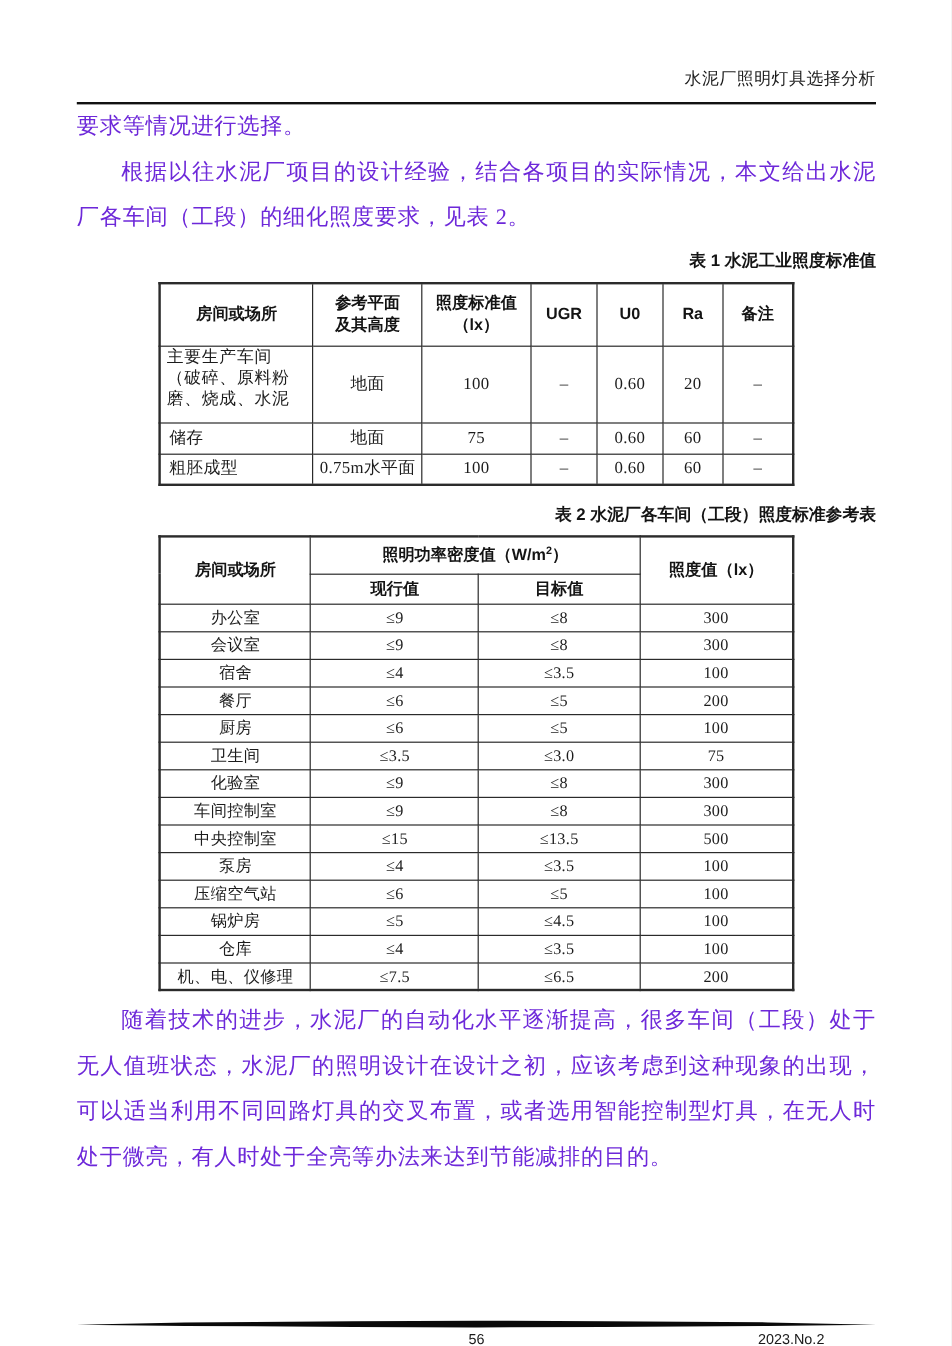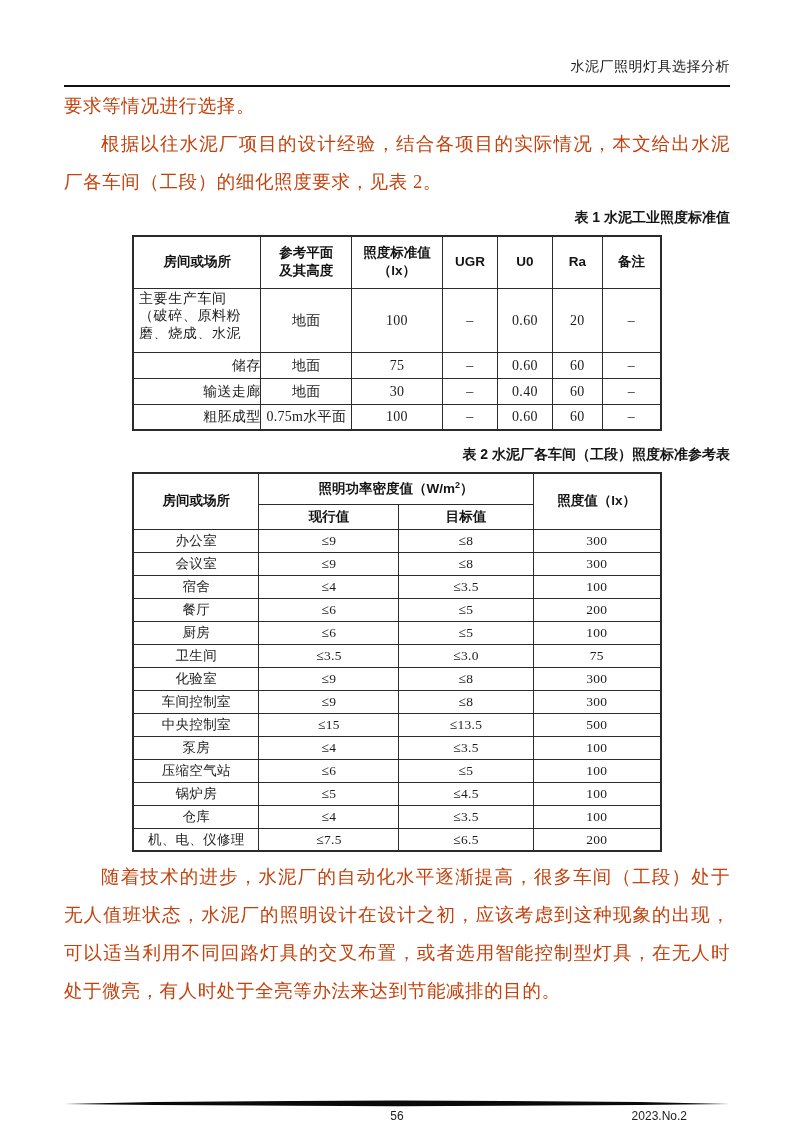--- a/index.html
+++ b/index.html
@@ -26,21 +26,21 @@
   .head-rule {
     margin-top:8px;
     border-bottom:2px solid #111;
     height:0;
   }
   .body-text {
     font-size:18.5px;
     line-height:38px;
     letter-spacing:0.6px;
     text-align:justify;
-    color:#c2410c;
+    color:#6d28d9;
   }
   .body-text.indent { text-indent:37px; }
   .caption {
     text-align:right;
     font-family:"Liberation Sans","DejaVu Sans",sans-serif;
     font-weight:bold;
     font-size:14px; line-height:20px;
     color:#141414;
   }
   .caption.c1 { margin-top:6px; }
@@ -68,21 +68,21 @@
     text-align:center;
     vertical-align:middle;
     color:#1c1c1c;
     letter-spacing:0.3px;
   }
   
   .t1 { width:530px; }
   .t1 th { height:52px; }
   .t1 td { height:26px; }
   .t1 tr.r1 td { height:64px; }
-  .t1 td.cell-left { text-align:right; padding-left:22px; }
+  .t1 td.cell-left { text-align:left; padding-left:7px; }
   .t1 td.cell-wrap { text-align:left; padding:1px 5px; vertical-align:top; }
   .t1 .clip { height:49px; overflow:hidden; line-height:17.5px; letter-spacing:0.6px; }
   
   .t2 { width:528px; }
   .t2 th.h-top { height:31px; }
   .t2 th.h-sub { height:25px; }
   .t2 td { height:23px; font-size:13.5px; }
   sup.unit-sup { font-size:9px; vertical-align:super; line-height:0; }
   
   .footer {
@@ -151,29 +151,20 @@
       <tr>
         <td class="cell-left">储存</td>
         <td>地面</td>
         <td>75</td>
         <td>–</td>
         <td>0.60</td>
         <td>60</td>
         <td>–</td>
       </tr>
       <tr>
-        <td class="cell-left">输送走廊</td>
-        <td>地面</td>
-        <td>30</td>
-        <td>–</td>
-        <td>0.40</td>
-        <td>60</td>
-        <td>–</td>
-      </tr>
-      <tr>
         <td class="cell-left">粗胚成型</td>
         <td>0.75m水平面</td>
         <td>100</td>
         <td>–</td>
         <td>0.60</td>
         <td>60</td>
         <td>–</td>
       </tr>
     </tbody>
       </table>

